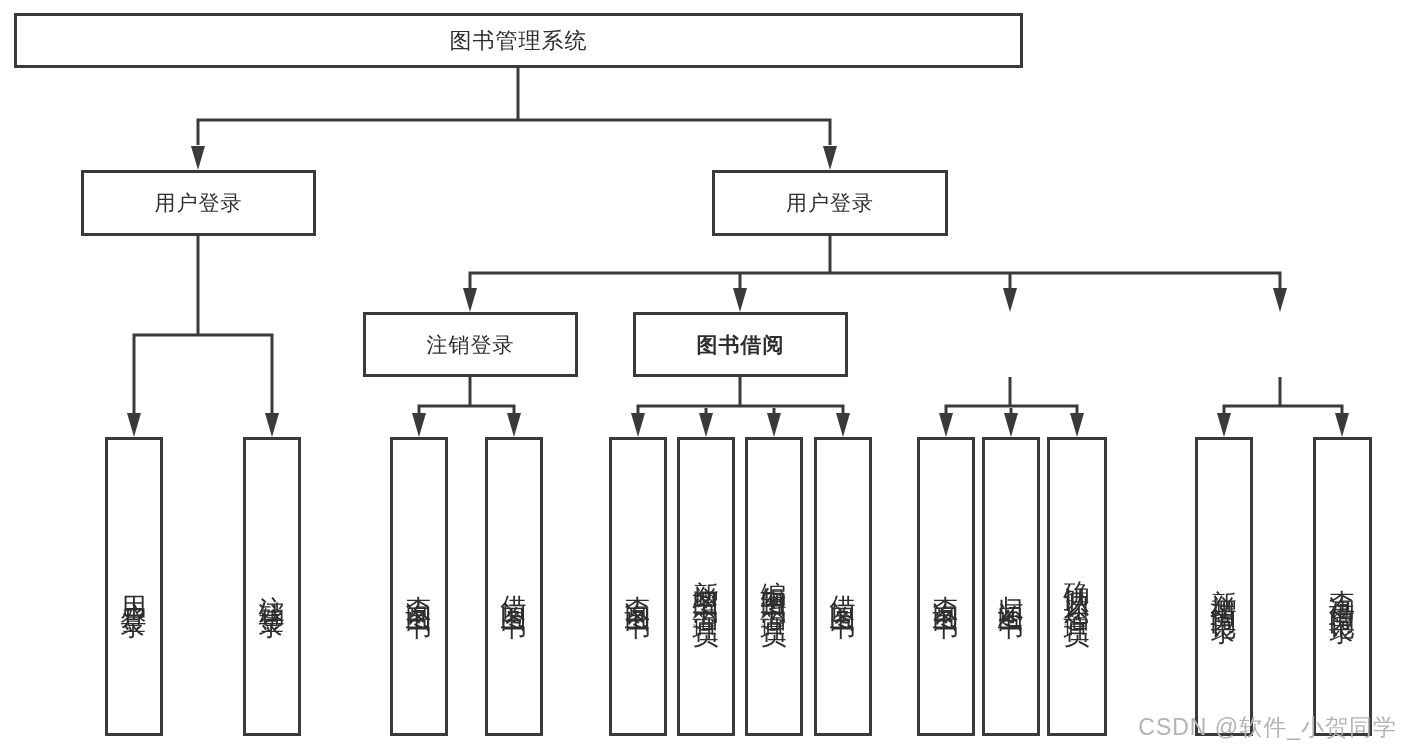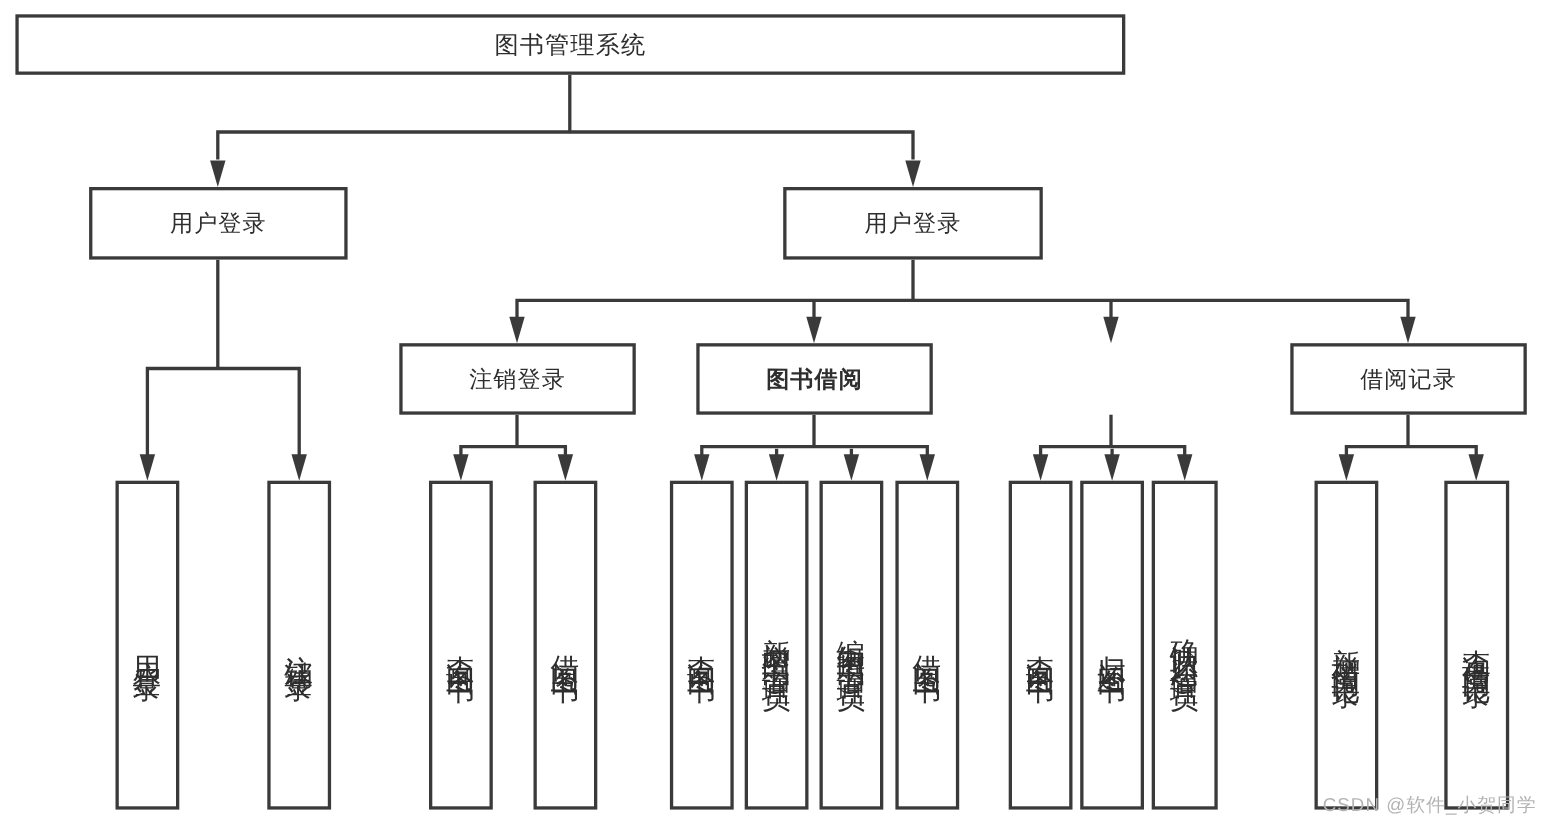--- a/index.html
+++ b/index.html
@@ -46,21 +46,21 @@
   }
   .vbox .lbl {
     font-size: 26px;
     letter-spacing: 6px;
     line-height: 1;
   }
   .watermark {
     position: absolute;
     right: 8px;
     bottom: 4px;
-    font-size: 17px;
+    font-size: 23px;
     color: #b3b3b3;
     letter-spacing: 1px;
     z-index: 5;
     white-space: nowrap;
     margin-top: 23px;
   }
 </style>
 </head>
 <body>
 
@@ -134,23 +134,20 @@
   <div class="box hbox" style="left:712px; top:170px; width:236px; height:66px;">
     <span class="lbl">用户登录</span>
   </div>
 
   <div class="box hbox" style="left:363px; top:312px; width:215px; height:65px;">
     <span class="lbl">注销登录</span>
   </div>
   <div class="box hbox" style="left:633px; top:312px; width:215px; height:65px;font-weight:bold;">
     <span class="lbl">图书借阅</span>
   </div>
-  <div class="box hbox" style="left:1173px; top:312px; width:215px; height:65px;">
-    <span class="lbl">借阅记录</span>
-  </div>
 
   <div class="box vbox" style="left:105px; top:437px; width:58px; height:299px;">
     <span class="lbl">用户登录</span>
   </div>
   <div class="box vbox" style="left:243px; top:437px; width:58px; height:299px;">
     <span class="lbl">注销登录</span>
   </div>
 
   <div class="box vbox" style="left:390px; top:437px; width:58px; height:299px;">
     <span class="lbl">查询图书</span>

